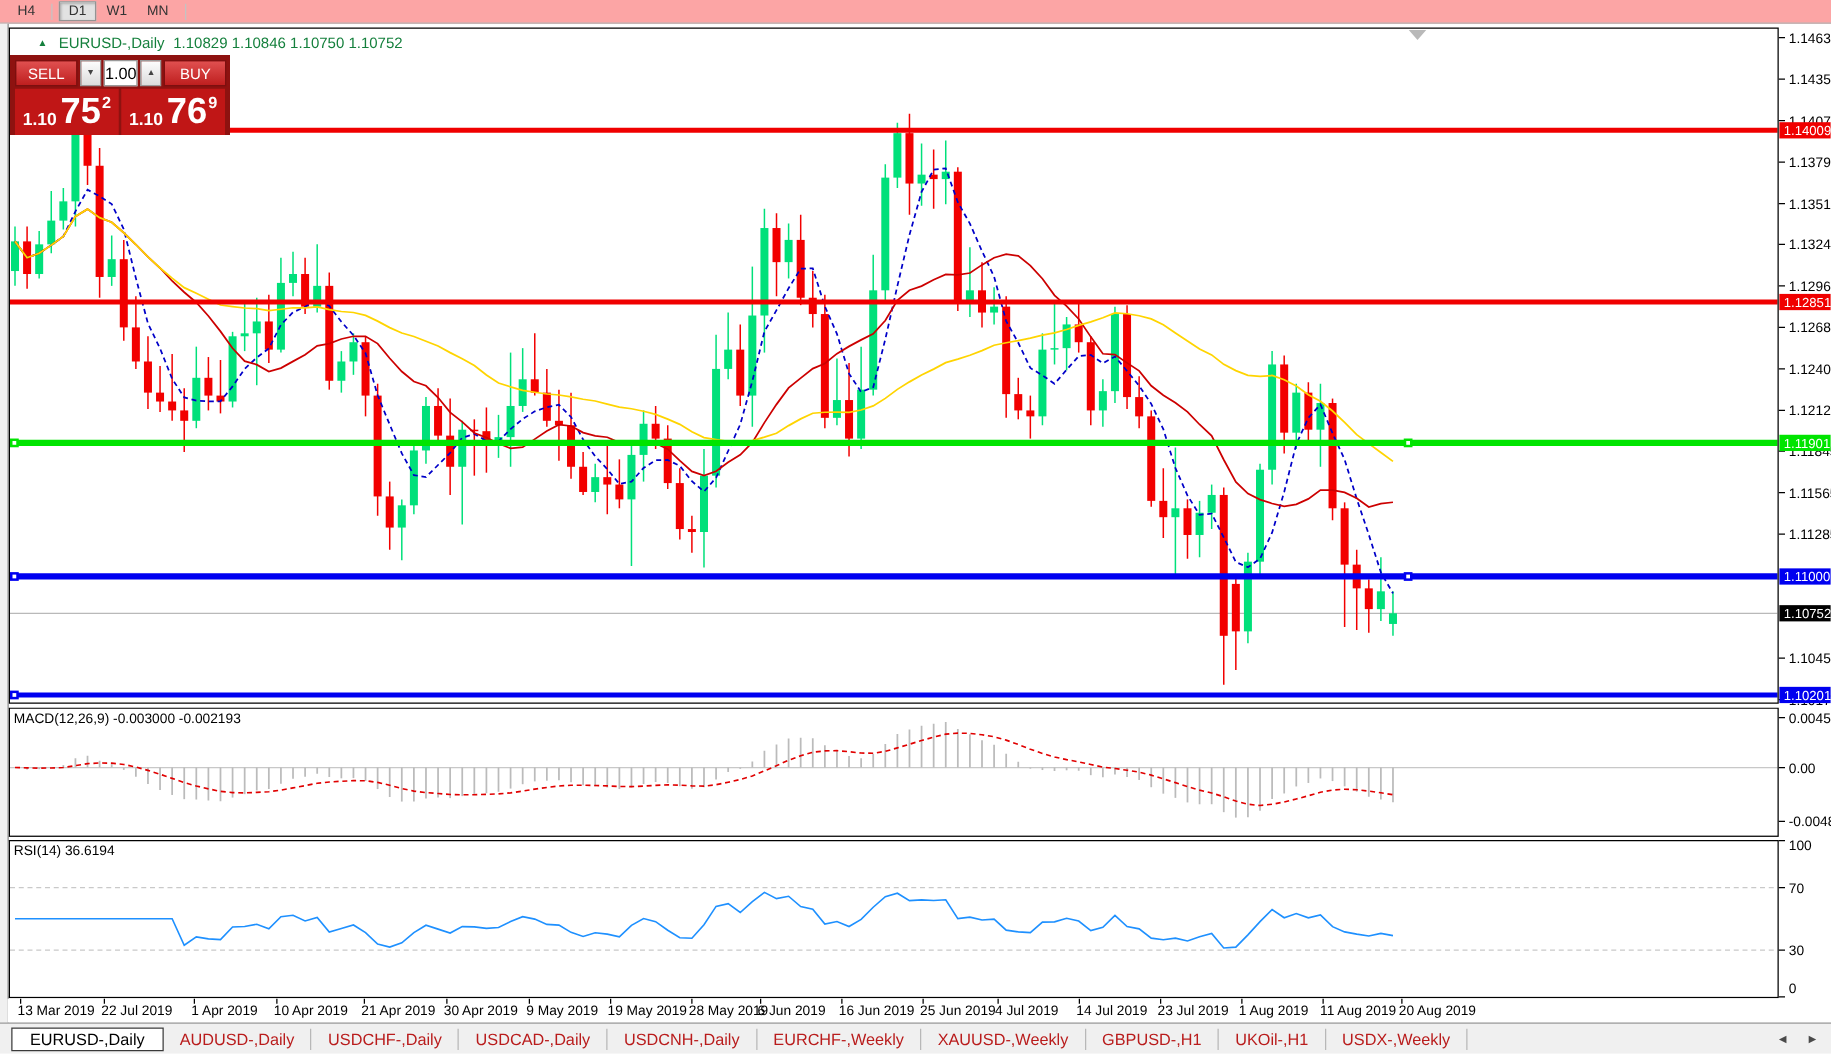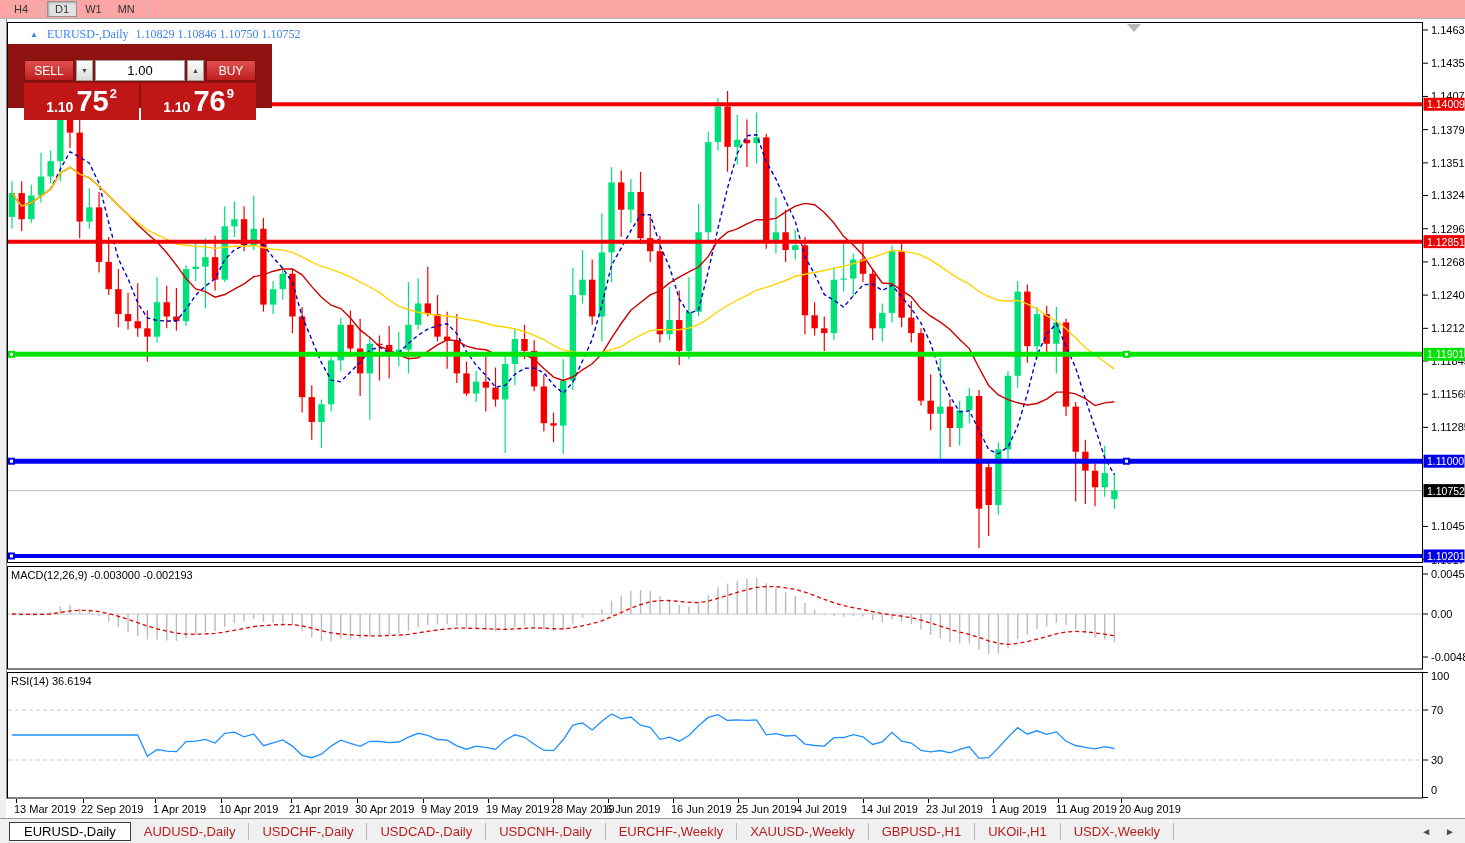--- a/index.html
+++ b/index.html
@@ -16,31 +16,31 @@
   .tf-btn.active{background:#e2e2e2;border:1px solid #949494;box-shadow:inset 1px 1px 2px rgba(0,0,0,.25);}
   .toolbar-sep{width:1px;height:13px;background:#c3c3c3;margin:0 5px;}
   
   .frame-gutter{position:absolute;left:0;top:19px;width:6px;height:800px;background:#f0f0f0;border-right:1px solid #8a8a8a;}
   svg.panel{position:absolute;left:0;}
   #svg-main{top:19px;}
   #svg-macd{top:566px;}
   #svg-rsi{top:672px;}
   svg text{font-family:"Liberation Sans",sans-serif;}
   
-  .chart-title{position:absolute;top:27px;left:30px;font-size:12px;color:#3b82f6;z-index:5;font-family:Liberation Serif, serif;}
+  .chart-title{position:absolute;top:27px;left:30px;font-size:12px;color:#15803d;z-index:5;}
   .chart-title .tri{font-size:8px;margin-right:9px;position:relative;top:-1px;}
   .chart-title .ohlc{margin-left:7px;}
   .shift-marker{position:absolute;top:24px;left:1127px;width:0;height:0;z-index:4;
     border-left:7px solid transparent;border-right:7px solid transparent;border-top:8px solid #b9b9b9;}
   .panel-label{position:absolute;left:11px;font-size:11px;color:#000;z-index:5;}
   #macd-label{top:569px;}
   #rsi-label{top:675px;}
   
-  .trade-panel{position:absolute;top:44px;left:8px;width:264px;height:64px;background:#8e1210;
-    box-sizing:border-box;padding:16px;z-index:6;}
+  .trade-panel{position:absolute;top:44px;left:8px;width:176px;height:64px;background:#8e1210;
+    box-sizing:border-box;padding:4px;z-index:6;}
   .tp-row1{display:flex;gap:2px;height:21px;}
   .tp-btn{flex:0 0 50px;background:linear-gradient(#e05050,#bf1f1f);color:#fff;font-size:12px;
     display:flex;align-items:center;justify-content:center;border:1px solid #7d0f0f;box-sizing:border-box;cursor:pointer;}
   .tp-spin{flex:0 0 17px;background:linear-gradient(#fdfdfd,#dcdcdc);border:1px solid #9a9a9a;
     color:#444;font-size:7px;display:flex;align-items:center;justify-content:center;box-sizing:border-box;cursor:pointer;}
   .tp-vol{flex:1;background:#fff;border:1px solid #9a9a9a;color:#000;font-size:13px;
     display:flex;align-items:center;justify-content:center;box-sizing:border-box;}
   .tp-row2{display:flex;gap:2px;height:37px;margin-top:2px;}
   .price-box{flex:1;background:#c01616;color:#fff;display:flex;align-items:center;justify-content:center;cursor:pointer;}
   .price-box .pp{font-size:14px;font-weight:bold;align-self:flex-end;padding-bottom:5px;margin-right:3px;}
@@ -564,21 +564,21 @@
 </div>
 <div class="panel-label" id="rsi-label">
   <span>RSI(14)</span>
   <span>36.6194</span>
 </div>
 
 <div class="date-axis" id="date-axis">
     <div class="dtick" style="left: 10px;"></div>
     <span class="dlabel" style="left: 8px;">13 Mar 2019</span>
     <div class="dtick" style="left: 77px;"></div>
-    <span class="dlabel" style="left: 75px;">22 Sep 2019</span>
+    <span class="dlabel" style="left: 75px;">22 Jul 2019</span>
     <div class="dtick" style="left: 149px;"></div>
     <span class="dlabel" style="left: 147px;">1 Apr 2019</span>
     <div class="dtick" style="left: 215px;"></div>
     <span class="dlabel" style="left: 213px;">10 Apr 2019</span>
     <div class="dtick" style="left: 285px;"></div>
     <span class="dlabel" style="left: 283px;">21 Apr 2019</span>
     <div class="dtick" style="left: 351px;"></div>
     <span class="dlabel" style="left: 349px;">30 Apr 2019</span>
     <div class="dtick" style="left: 417px;"></div>
     <span class="dlabel" style="left: 415px;">9 May 2019</span>

